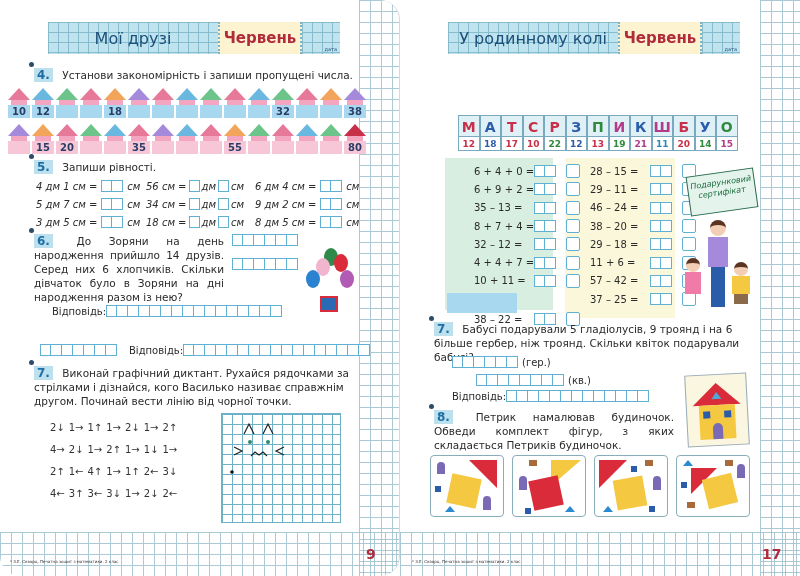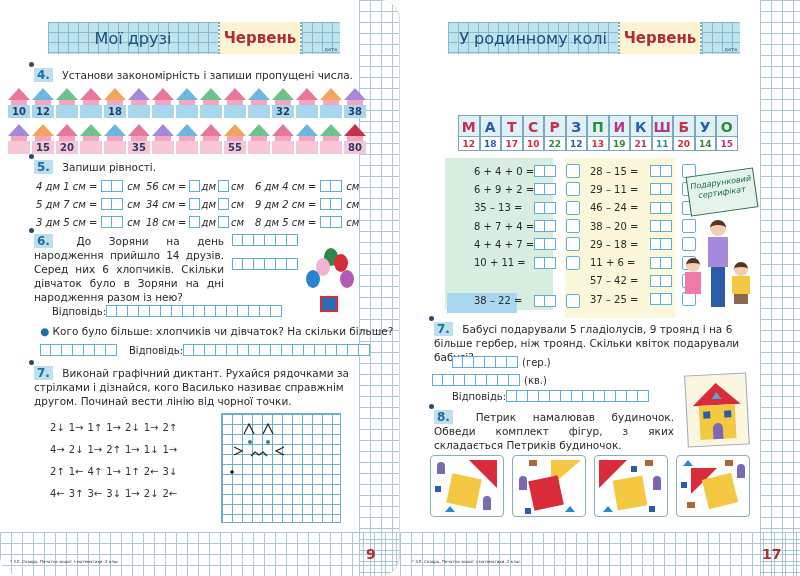--- a/index.html
+++ b/index.html
@@ -421,24 +421,20 @@
           <span class="box"></span>
           <span class="box"></span>
           <span class="box"></span>
           <span class="box"></span>
           <span class="box"></span>
           <span class="box"></span>
           <span class="box"></span>
           <span class="box"></span>
           <span class="box"></span>
         </span>
-    </div>
-    <div style="position:absolute; left:40px; top:325px; font-size:10.5px;">
-      <span style="color:#1d6ea3">●</span>
-      <span>Кого було більше: хлопчиків чи дівчаток? На скільки більше?</span>
     </div>
     <div style="position:absolute; left:40px; top:344px; font-size:10px; display:flex; align-items:center; gap:12px;">
       <span class="boxes">
           <span class="box"></span>
           <span class="box"></span>
           <span class="box"></span>
           <span class="box"></span>
           <span class="box"></span>
           <span class="box"></span>
           <span class="box"></span>
@@ -628,20 +624,28 @@
     </div>
   <div class="crow">
       <span class="ctext">8 + 7 + 4 =</span>
       <span class="boxes">
         <span class="box"></span>
         <span class="box"></span>
       </span>
       <span class="answer-big"></span>
     </div>
   <div class="crow">
+      <span class="ctext">32 – 12 =</span>
+      <span class="boxes">
+        <span class="box"></span>
+        <span class="box"></span>
+      </span>
+      <span class="answer-big"></span>
+    </div>
+  <div class="crow">
       <span class="ctext">4 + 4 + 7 =</span>
       <span class="boxes">
         <span class="box"></span>
         <span class="box"></span>
       </span>
       <span class="answer-big"></span>
     </div>
   <div class="crow">
       <span class="ctext">10 + 11 =</span>
       <span class="boxes">
@@ -749,21 +753,21 @@
   <span class="boxes">
       <span class="box"></span>
       <span class="box"></span>
       <span class="box"></span>
       <span class="box"></span>
       <span class="box"></span>
       <span class="box"></span>
     </span>
   <span>(гер.)</span>
 </div>
-<div style="position:absolute; left:432px; top:374px; font-size:10px; display:flex; align-items:center; gap:4px;">
+<div style="position:absolute; left:476px; top:374px; font-size:10px; display:flex; align-items:center; gap:4px;">
   <span class="boxes">
       <span class="box"></span>
       <span class="box"></span>
       <span class="box"></span>
       <span class="box"></span>
       <span class="box"></span>
       <span class="box"></span>
       <span class="box"></span>
       <span class="box"></span>
     </span>

